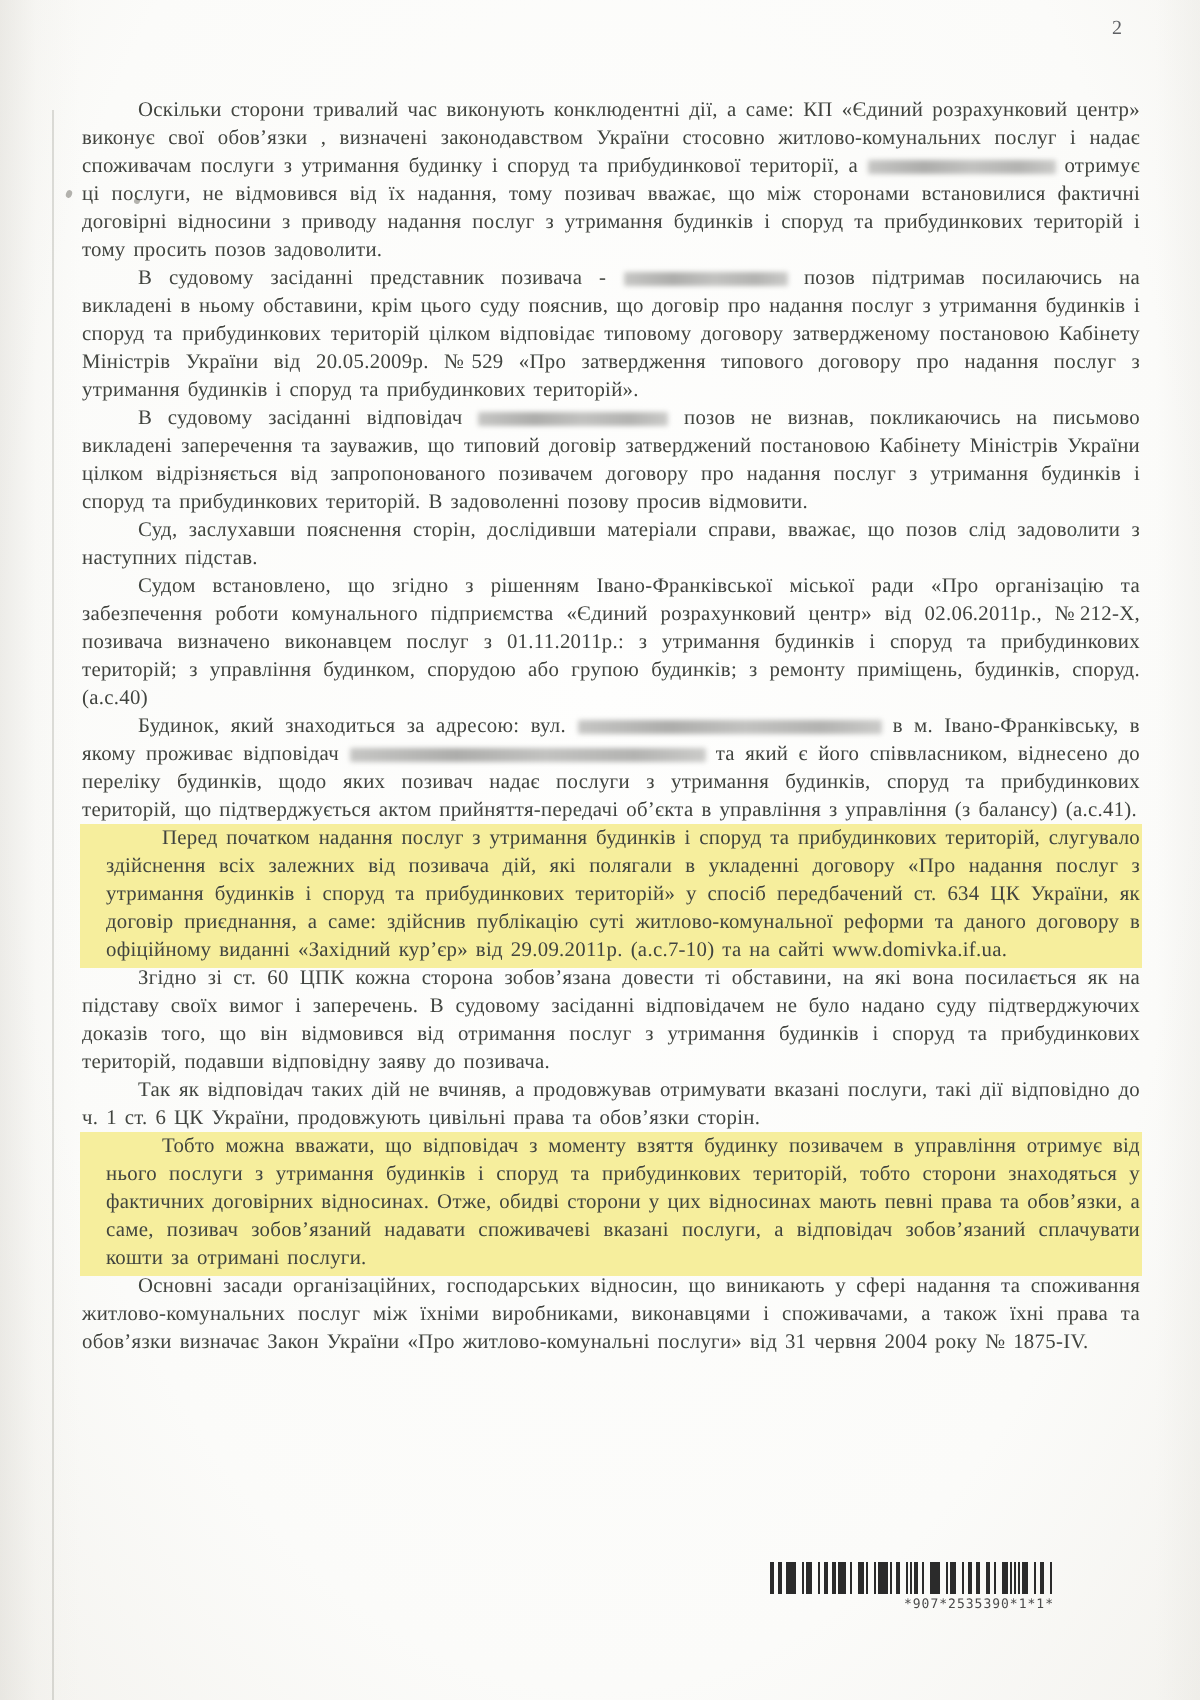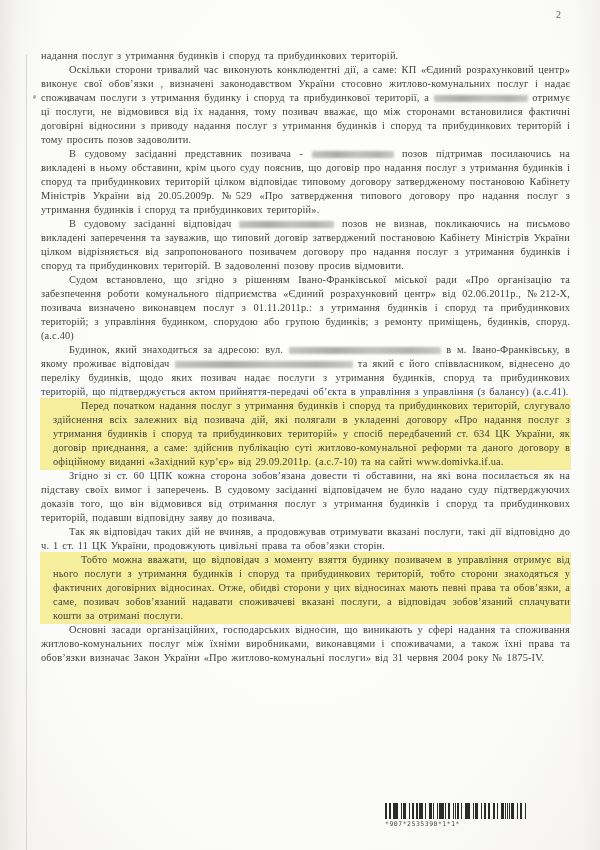--- a/index.html
+++ b/index.html
@@ -43,21 +43,21 @@
   .content p.hl{background:var(--hl,#f6ee9d);box-shadow:0 0 0 1px var(--hl,#f6ee9d);padding-left:12px;}
   .redact{
     display:inline-block;
     height:7px;border-radius:1px;
     background:linear-gradient(90deg,#c6c6c4,#adadab 30%,#c2c2c0 55%,#b3b3b1 80%,#cbcbc9);
     filter:blur(1.2px);
     vertical-align:baseline;
     transform:translateY(1px);
   }
   .barcode{
-    position:absolute;left:385px;top:803px;width:142px;text-align:left;
+    position:absolute;left:385px;top:781px;width:142px;text-align:right;
   }
   .barcode .bars{
     width:142px;height:16px;
     background:
       repeating-linear-gradient(90deg,#2b2b2b 0 1px,transparent 1px 4px),
       repeating-linear-gradient(90deg,#2b2b2b 0 2px,transparent 2px 9px),
       repeating-linear-gradient(90deg,transparent 0 5px,#2b2b2b 5px 6px,transparent 6px 13px),
       repeating-linear-gradient(90deg,transparent 0 11px,#2b2b2b 11px 13px,transparent 13px 23px);
   }
   .barcode .label{
@@ -69,29 +69,29 @@
 <body>
 
 <div class="page">
   <div class="scan-line-left"></div>
   <div class="speck s1"></div>
   <div class="speck s2"></div>
 
   <div class="page-number">2</div>
 
   <div class="content" id="document-body">
-      <p class="no-indent"><span>надання послуг з утримання будинків і споруд та прибудинкових територій.</span></p>
       <p><span>Оскільки сторони тривалий час виконують конклюдентні дії, а саме: КП «Єдиний розрахунковий центр» виконує свої обов’язки , визначені законодавством України стосовно житлово-комунальних послуг і надає споживачам послуги з утримання будинку і споруд та прибудинкової території, а </span><span class="redact" style="width: 94px;"></span><span> отримує ці послуги, не відмовився від їх надання, тому позивач вважає, що між сторонами встановилися фактичні договірні відносини з приводу надання послуг з утримання будинків і споруд та прибудинкових територій і тому просить позов задоволити.</span></p>
       <p><span>В судовому засіданні представник позивача - </span><span class="redact" style="width: 82px;"></span><span> позов підтримав посилаючись на викладені в ньому обставини, крім цього суду пояснив, що договір про надання послуг з утримання будинків і споруд та прибудинкових територій цілком відповідає типовому договору затвердженому постановою Кабінету Міністрів України від 20.05.2009р. №529 «Про затвердження типового договору про надання послуг з утримання будинків і споруд та прибудинкових територій».</span></p>
       <p><span>В судовому засіданні відповідач </span><span class="redact" style="width: 95px;"></span><span> позов не визнав, покликаючись на письмово викладені заперечення та зауважив, що типовий договір затверджений постановою Кабінету Міністрів України цілком відрізняється від запропонованого позивачем договору про надання послуг з утримання будинків і споруд та прибудинкових територій. В задоволенні позову просив відмовити.</span></p>
+      <p><span>Суд, заслухавши пояснення сторін, дослідивши матеріали справи, вважає, що позов слід задоволити з наступних підстав.</span></p>
       <p><span>Судом встановлено, що згідно з рішенням Івано-Франківської міської ради «Про організацію та забезпечення роботи комунального підприємства «Єдиний розрахунковий центр» від 02.06.2011р., №212-X, позивача визначено виконавцем послуг з 01.11.2011р.: з утримання будинків і споруд та прибудинкових територій; з управління будинком, спорудою або групою будинків; з ремонту приміщень, будинків, споруд. (а.с.40)</span></p>
       <p><span>Будинок, який знаходиться за адресою: вул. </span><span class="redact" style="width: 152px;"></span><span> в м. Івано-Франківську, в якому проживає відповідач </span><span class="redact" style="width: 178px;"></span><span> та який є його співвласником, віднесено до переліку будинків, щодо яких позивач надає послуги з утримання будинків, споруд та прибудинкових територій, що підтверджується актом прийняття-передачі об’єкта в управління з управління (з балансу) (а.с.41).</span></p>
       <p class="hl"><span>Перед початком надання послуг з утримання будинків і споруд та прибудинкових територій, слугувало здійснення всіх залежних від позивача дій, які полягали в укладенні договору «Про надання послуг з утримання будинків і споруд та прибудинкових територій» у спосіб передбачений ст. 634 ЦК України, як договір приєднання, а саме: здійснив публікацію суті житлово-комунальної реформи та даного договору в офіційному виданні «Західний кур’єр» від 29.09.2011р. (а.с.7-10) та на сайті www.domivka.if.ua.</span></p>
       <p><span>Згідно зі ст. 60 ЦПК кожна сторона зобов’язана довести ті обставини, на які вона посилається як на підставу своїх вимог і заперечень. В судовому засіданні відповідачем не було надано суду підтверджуючих доказів того, що він відмовився від отримання послуг з утримання будинків і споруд та прибудинкових територій, подавши відповідну заяву до позивача.</span></p>
-      <p><span>Так як відповідач таких дій не вчиняв, а продовжував отримувати вказані послуги, такі дії відповідно до ч. 1 ст. 11 ЦК України, продовжують цивільні права та обов’язки сторін.</span></p>
+      <p><span>Так як відповідач таких дій не вчиняв, а продовжував отримувати вказані послуги, такі дії відповідно до ч. 1 ст. 6 ЦК України, продовжують цивільні права та обов’язки сторін.</span></p>
       <p class="hl"><span>Тобто можна вважати, що відповідач з моменту взяття будинку позивачем в управління отримує від нього послуги з утримання будинків і споруд та прибудинкових територій, тобто сторони знаходяться у фактичних договірних відносинах. Отже, обидві сторони у цих відносинах мають певні права та обов’язки, а саме, позивач зобов’язаний надавати споживачеві вказані послуги, а відповідач зобов’язаний сплачувати кошти за отримані послуги.</span></p>
       <p><span>Основні засади організаційних, господарських відносин, що виникають у сфері надання та споживання житлово-комунальних послуг між їхніми виробниками, виконавцями і споживачами, а також їхні права та обов’язки визначає Закон України «Про житлово-комунальні послуги» від 31 червня 2004 року № 1875-IV.</span></p>
     </div>
 
   <div class="barcode">
     <div class="bars"></div>
     <div class="label">*907*2535390*1*1*</div>
   </div>
 </div>
 

